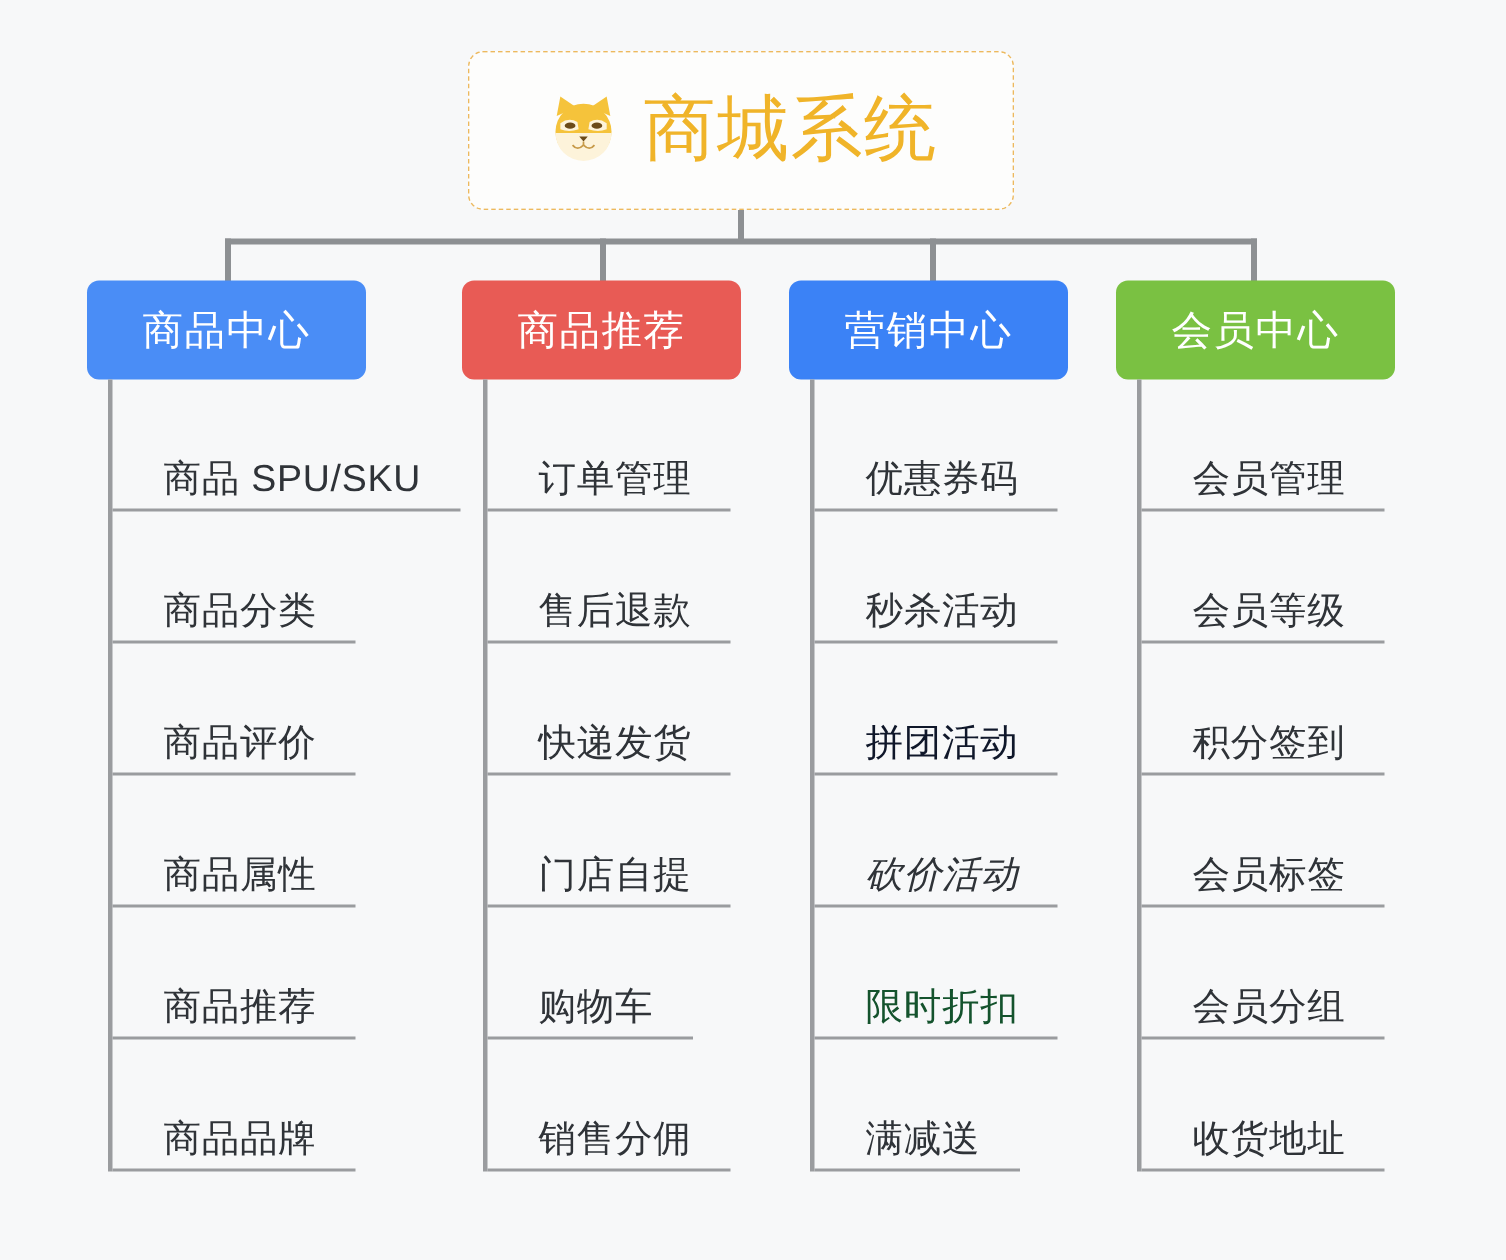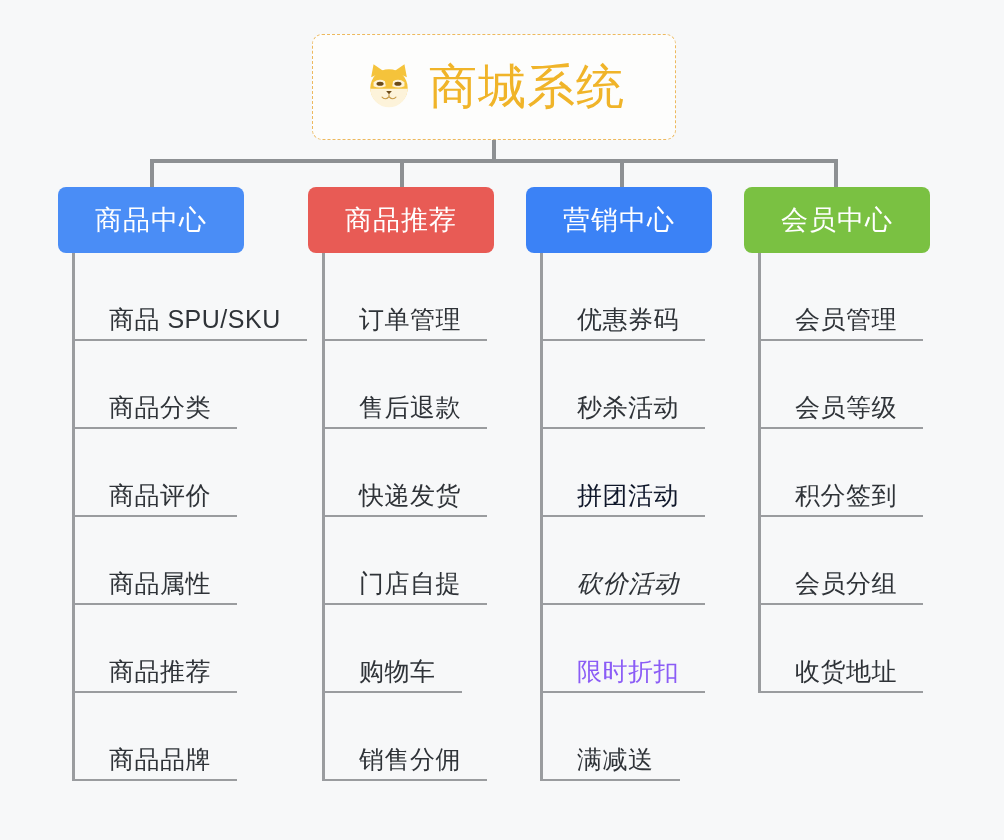--- a/index.html
+++ b/index.html
@@ -222,21 +222,21 @@
       <div class="leaf">
           <span class="leaf-inner" style="border-bottom-color: rgb(154, 156, 159);"><span class="leaf-label" style="color: rgb(47, 51, 56);">秒杀活动</span></span>
         </div>
       <div class="leaf">
           <span class="leaf-inner" style="border-bottom-color: rgb(154, 156, 159);"><span class="leaf-label" style="color: #0f172a; text-align: center;">拼团活动</span></span>
         </div>
       <div class="leaf">
           <span class="leaf-inner" style="border-bottom-color: rgb(154, 156, 159); font-style: italic;"><span class="leaf-label" style="color: rgb(47, 51, 56);">砍价活动</span></span>
         </div>
       <div class="leaf">
-          <span class="leaf-inner" style="border-bottom-color: rgb(154, 156, 159);"><span class="leaf-label" style="color: #8b5cf6;">限时折扣</span></span>
+          <span class="leaf-inner" style="border-bottom-color: rgb(154, 156, 159);"><span class="leaf-label" style="color: #14532d;">限时折扣</span></span>
         </div>
       <div class="leaf">
           <span class="leaf-inner" style="border-bottom-color: rgb(154, 156, 159);"><span class="leaf-label" style="color: rgb(47, 51, 56);">满减送</span></span>
         </div>
     </div>
   </div>
 
   <div class="column col-4">
     <div class="cat-box" style="background: rgb(122, 193, 66);">
       <span>会员中心</span>
@@ -245,20 +245,23 @@
       <div class="leaf">
           <span class="leaf-inner" style="border-bottom-color: rgb(154, 156, 159);"><span class="leaf-label" style="color: rgb(47, 51, 56);">会员管理</span></span>
         </div>
       <div class="leaf">
           <span class="leaf-inner" style="border-bottom-color: rgb(154, 156, 159);"><span class="leaf-label" style="color: rgb(47, 51, 56);">会员等级</span></span>
         </div>
       <div class="leaf">
           <span class="leaf-inner" style="border-bottom-color: rgb(154, 156, 159);"><span class="leaf-label" style="color: rgb(47, 51, 56);">积分签到</span></span>
         </div>
       <div class="leaf">
+          <span class="leaf-inner" style="border-bottom-color: rgb(154, 156, 159);"><span class="leaf-label" style="color: rgb(47, 51, 56);">会员标签</span></span>
+        </div>
+      <div class="leaf">
           <span class="leaf-inner" style="border-bottom-color: rgb(154, 156, 159);"><span class="leaf-label" style="color: rgb(47, 51, 56);">会员分组</span></span>
         </div>
       <div class="leaf">
           <span class="leaf-inner" style="border-bottom-color: rgb(154, 156, 159);"><span class="leaf-label" style="color: rgb(47, 51, 56);">收货地址</span></span>
         </div>
     </div>
   </div>
 
 </div>
 

